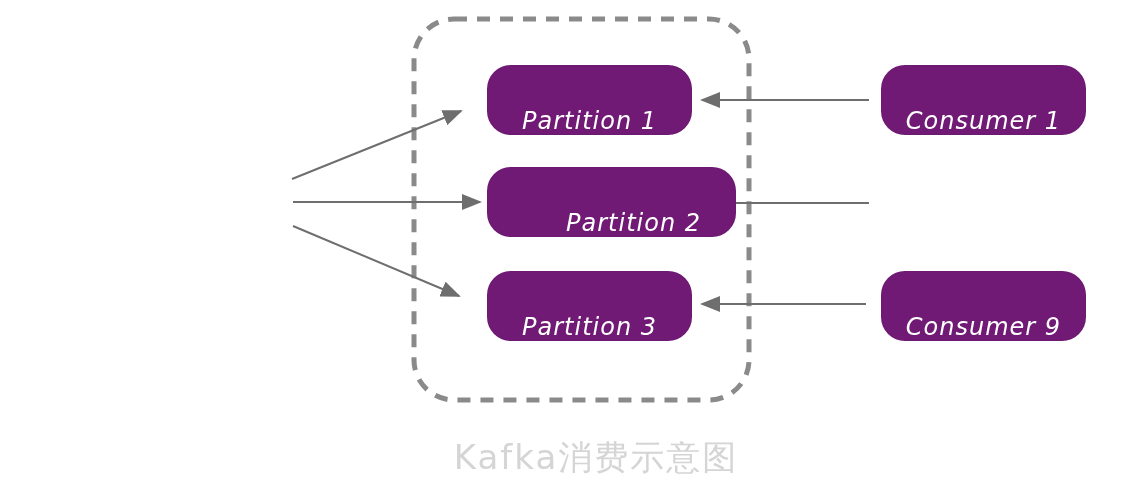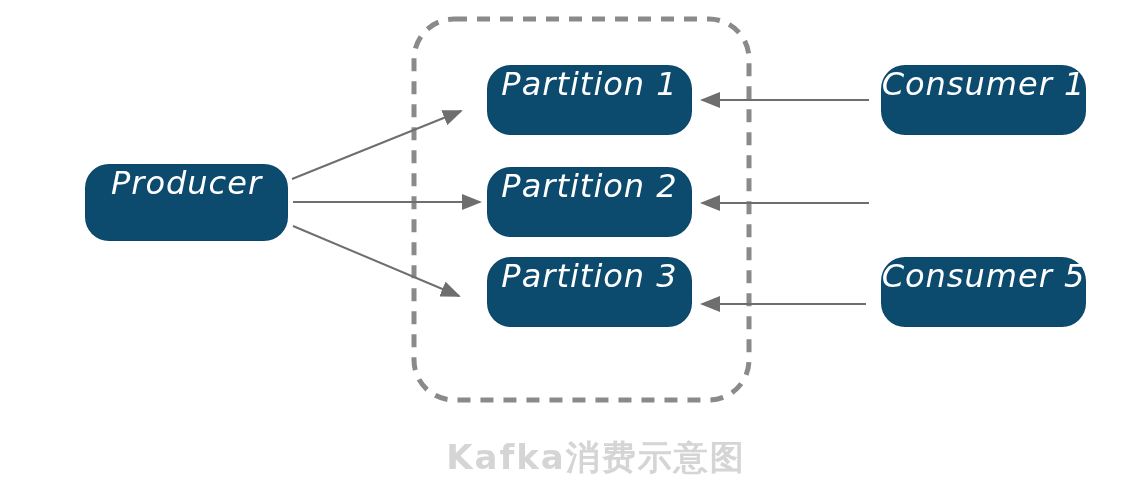--- a/index.html
+++ b/index.html
@@ -19,51 +19,51 @@
     position: absolute;
     left: 0;
     top: 0;
     width: 1142px;
     height: 495px;
     pointer-events: none;
   }
   .node {
     position: absolute;
     display: flex;
-    align-items: flex-start;
+    align-items: flex-end;
     justify-content: center;
-    background: #0c4a6e;
+    background: #701a75;
     color: #ffffff;
     border-radius: 24px;
-    font-size: 32px;
+    font-size: 24px;
     font-style: italic;
     font-weight: 500;
     letter-spacing: 1px;
     white-space: nowrap;
     box-shadow: inset 0 0 0 1px rgba(0,0,0,0.03);
   }
   .node-producer {
     left: 85px;  top: 164px;  width: 203px; height: 77px;
   }
   .node-partition { left: 487px; width: 205px; height: 70px; }
   .node-consumer  { left: 873px; width: 205px; height: 70px; margin-left: 8px; }
   .row-1 { top: 65px; }
-  .row-2 { top: 167px; }
-  .row-3 { top: 257px; }
+  .row-2 { top: 167px; padding-left: 44px; }
+  .row-3 { top: 271px; }
   .caption {
     position: absolute;
     left: 0;
     right: 0;
     bottom: 14px;
     text-align: center;
     padding-left: 50px;
     font-size: 34px;
     letter-spacing: 2px;
     color: #d5d5d5;
-    font-weight: 700;
+    font-weight: 400;
   }
 </style>
 </head>
 <body>
 
 <div class="canvas">
 
   <svg class="arrows-layer" viewBox="0 0 1142 495" xmlns="http://www.w3.org/2000/svg">
     <defs>
       <marker id="arrowhead" markerWidth="10" markerHeight="8" refX="9" refY="4" orient="auto" markerUnits="strokeWidth">
@@ -75,36 +75,33 @@
 
     <line x1="292" y1="179" x2="461" y2="111" stroke="#6e6e6e" stroke-width="2" marker-end="url(#arrowhead)"></line>
     <line x1="293" y1="202" x2="480" y2="202" stroke="#6e6e6e" stroke-width="2" marker-end="url(#arrowhead)"></line>
     <line x1="293" y1="226" x2="459" y2="296" stroke="#6e6e6e" stroke-width="2" marker-end="url(#arrowhead)"></line>
 
     <line x1="869" y1="100" x2="702" y2="100" stroke="#6e6e6e" stroke-width="2" marker-end="url(#arrowhead)"></line>
     <line x1="869" y1="203" x2="702" y2="203" stroke="#6e6e6e" stroke-width="2" marker-end="url(#arrowhead)"></line>
     <line x1="866" y1="304" x2="702" y2="304" stroke="#6e6e6e" stroke-width="2" marker-end="url(#arrowhead)"></line>
   </svg>
 
-  <div class="node node-producer">
-    <span>Producer</span>
-  </div>
 
   <div class="node node-partition row-1">
     <span>Partition 1</span>
   </div>
   <div class="node node-partition row-2">
     <span>Partition 2</span>
   </div>
   <div class="node node-partition row-3">
     <span>Partition 3</span>
   </div>
 
   <div class="node node-consumer row-1">
     <span>Consumer 1</span>
   </div>
   <div class="node node-consumer row-3">
-    <span>Consumer 5</span>
+    <span>Consumer 9</span>
   </div>
 
   <div class="caption">Kafka消费示意图</div>
 
 </div>
 
 </body></html>

